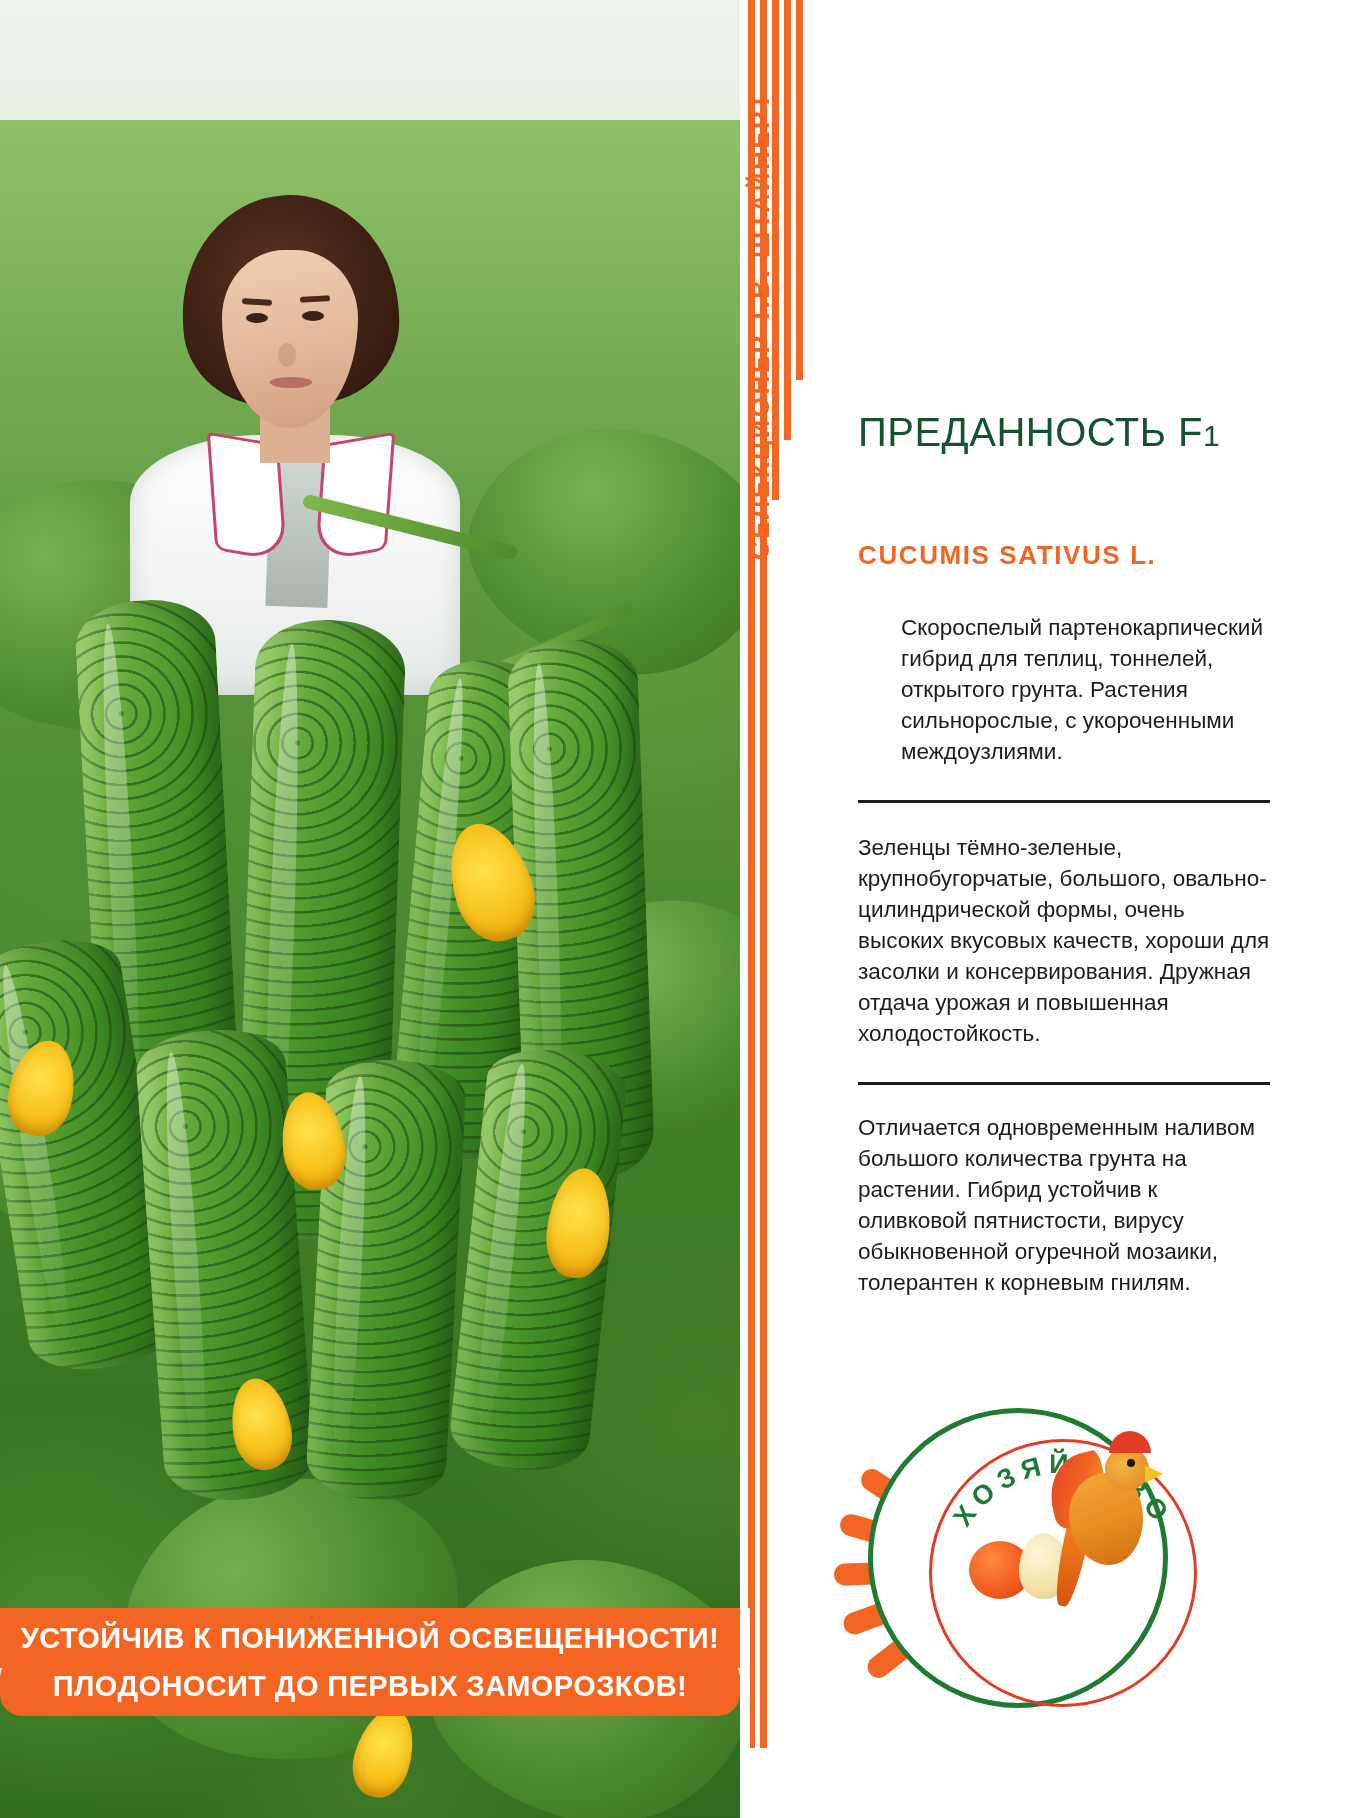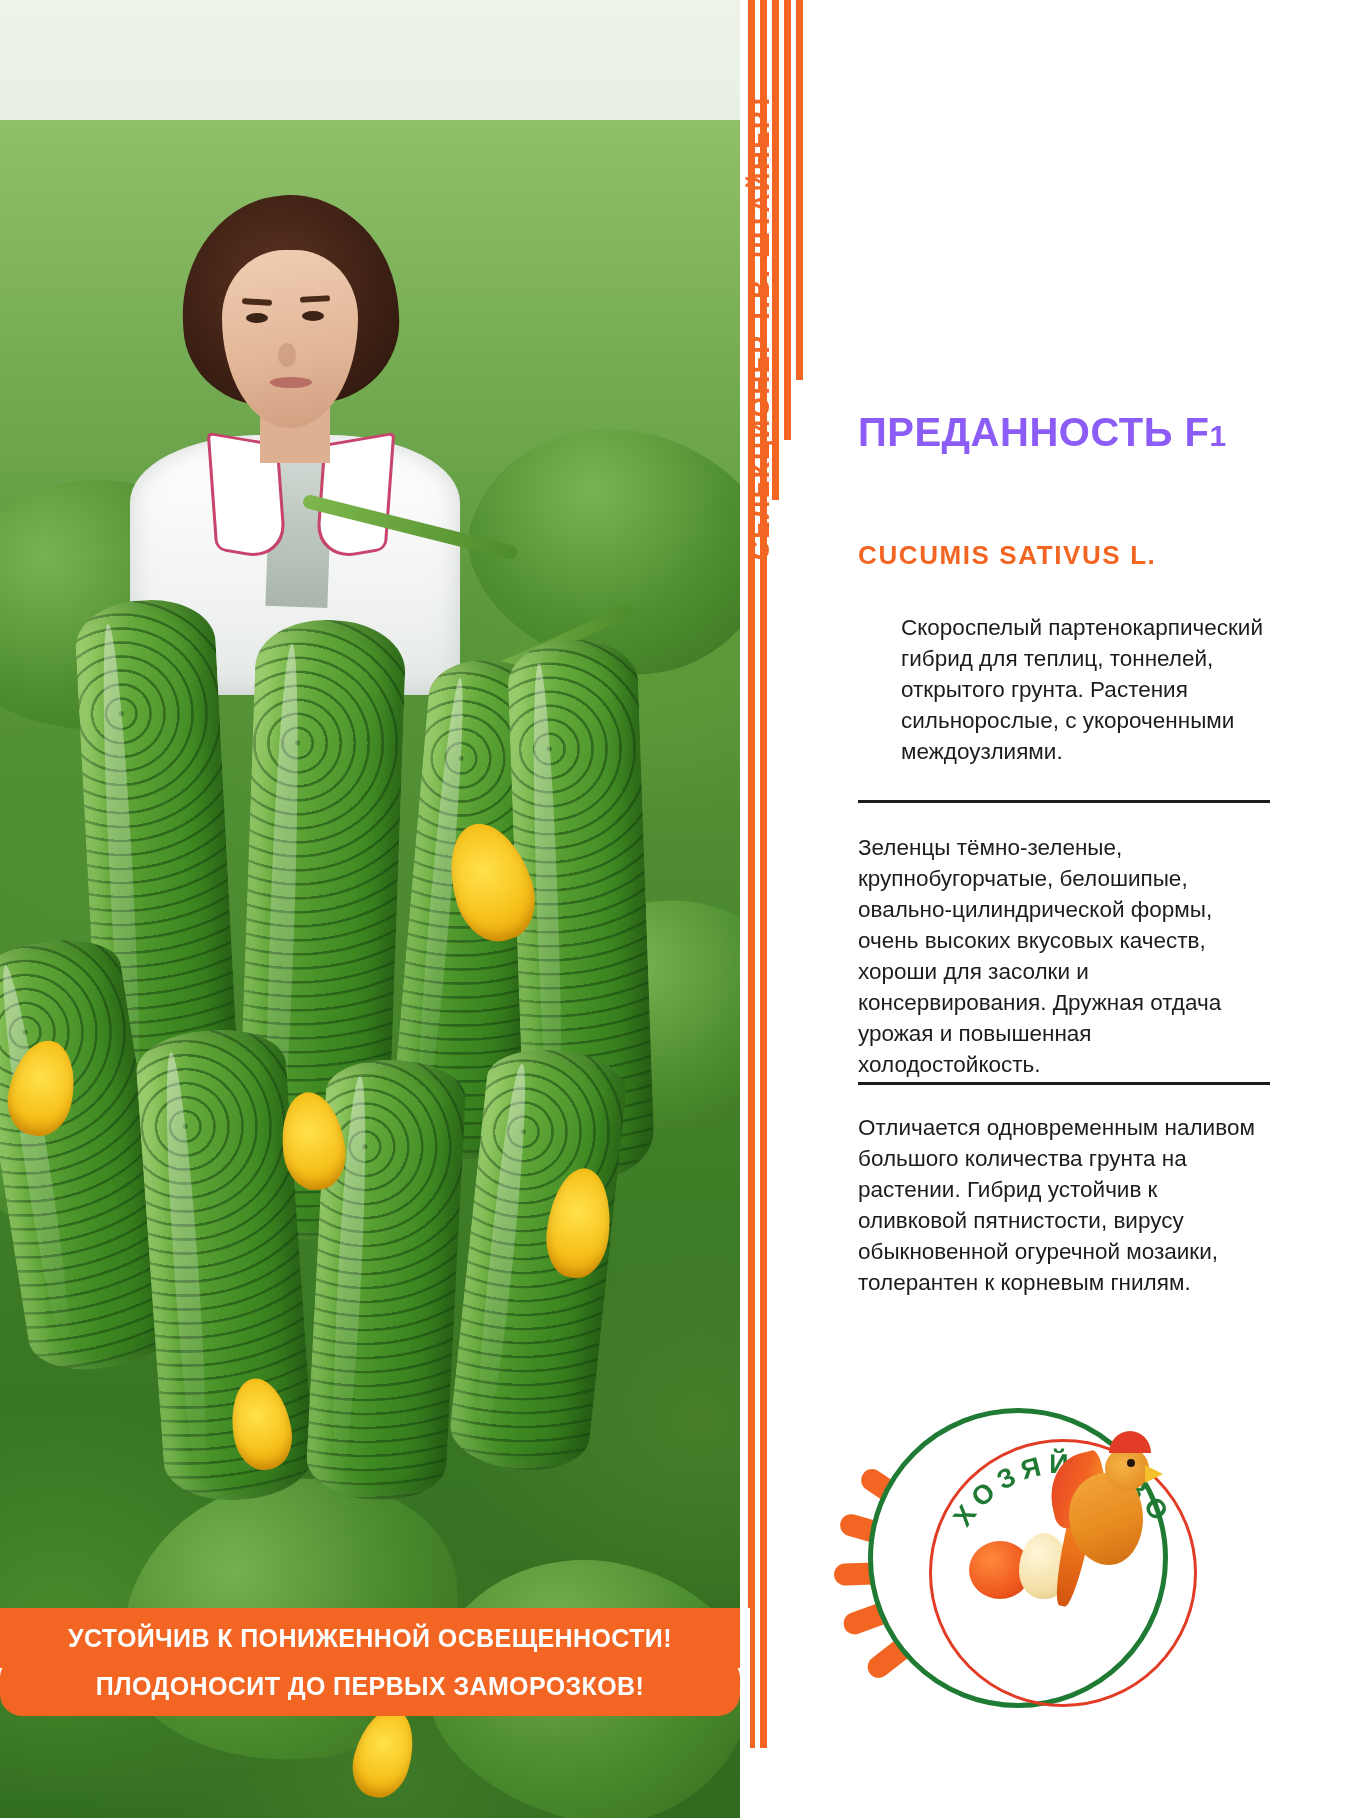--- a/index.html
+++ b/index.html
@@ -108,21 +108,21 @@
     border-radius: 10px;
   }
 
   
   .banner {
     position:absolute; left:0; width:740px; height:60px;
     background:#f26522;
     display:flex; align-items:center; justify-content:center;
   }
   .banner span {
-    color:#ffffff; font-size:25px; font-weight:bold; letter-spacing:.4px;
+    color:#ffffff; font-size:29px; font-weight:bold; letter-spacing:.4px;
     white-space:nowrap;
   }
   .banner.b1 { top:1608px; }
   .banner.b2 { top:1656px;border-radius:22px; }
   .banner-gap {
     position:absolute; left:0; top:1668px; width:740px; height:20px; background:#ffffff;
   }
 
   
   .bars { position:absolute; left:748px; top:0; width:60px; height:1748px; }
@@ -147,21 +147,21 @@
   
   .content { position:absolute; left:858px; top:0; width:420px; height:1818px; }
 
   .title {
     position:absolute; left:0; top:292px; width:440px;
     font-size:58px; font-weight:bold; color:#1a1a1a; letter-spacing:1px;
     line-height:1;
   }
   .subtitle {
     position:absolute; left:0; top:412px; width:460px;
-    font-size:40px; font-weight:bold; color:#8b5cf6; letter-spacing:.5px;
+    font-size:40px; font-weight:normal; color:#14532d; letter-spacing:.5px;
     line-height:1;
   }
   .subtitle .f1 { font-size:30px; }
   .latin {
     position:absolute; left:0; top:540px; width:440px;
     font-size:26px; color:#f26522; font-weight:bold; letter-spacing:1.6px;
   }
 
   .para {
     position:absolute; left:0; width:412px;
@@ -341,21 +341,21 @@
 
 
     <div class="subtitle">
       <span>ПРЕДАННОСТЬ F</span><span class="f1">1</span>
     </div>
 
     <div class="latin">CUCUMIS SATIVUS L.</div>
 
     <div class="para p1">Скороспелый партенокарпический гибрид для теплиц, тоннелей, открытого грунта. Растения сильнорослые, с укороченными междоузлиями.</div>
     <div class="rule r1"></div>
-    <div class="para p2">Зеленцы тёмно-зеленые, крупнобугорчатые, белошипые, овально-цилиндрической формы, очень высоких вкусовых качеств, хороши для засолки и консервирования. Дружная отдача урожая и повышенная холодостойкость.</div>
+    <div class="para p2">Зеленцы тёмно-зеленые, крупнобугорчатые, большого, овально-цилиндрической формы, очень высоких вкусовых качеств, хороши для засолки и консервирования. Дружная отдача урожая и повышенная холодостойкость.</div>
     <div class="rule r2"></div>
     <div class="para p3">Отличается одновременным наливом большого количества грунта на растении. Гибрид устойчив к оливковой пятнистости, вирусу обыкновенной огуречной мозаики, толерантен к корневым гнилям.</div>
   </div>
 
   <div class="logo">
 
     <div class="logo-fan">
       <div class="fan-blade" style="transform: rotate(-38deg);"></div>
       <div class="fan-blade" style="transform: rotate(-20deg);"></div>
       <div class="fan-blade" style="transform: rotate(-2deg);"></div>

